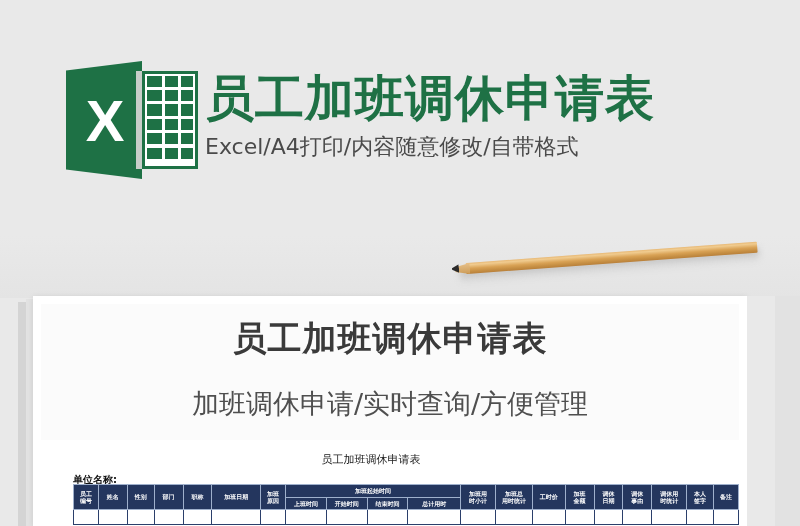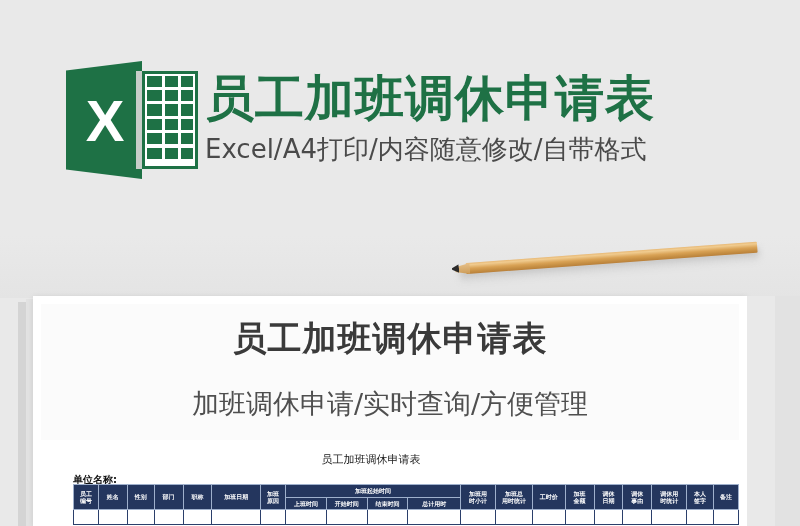--- a/index.html
+++ b/index.html
@@ -35,21 +35,21 @@
   .xlogo .sheet .cell.wide{flex:1.25;}
 
   .banner-title{
     position:absolute;left:205px;top:66px;
     font-size:49px;font-weight:bold;color:#1e7145;
     letter-spacing:1px;white-space:nowrap;
     font-family:"DejaVu Sans","Liberation Sans",sans-serif;
   }
   .banner-sub{
     position:absolute;left:205px;top:132px;
-    font-size:26px;color:#4a4a4a;white-space:nowrap;
+    font-size:22px;color:#4a4a4a;white-space:nowrap;
     font-family:"DejaVu Sans","Liberation Sans",sans-serif;
   }
 
   
   .pencil{position:absolute;left:452px;top:252px;width:316px;height:36px;}
   .pencil .shadow{
     position:absolute;left:8px;top:18px;width:300px;height:14px;
     background:linear-gradient(to bottom,rgba(120,120,120,.40),rgba(120,120,120,0));
     transform:rotate(-4.2deg);transform-origin:left center;filter:blur(3px);
   }

